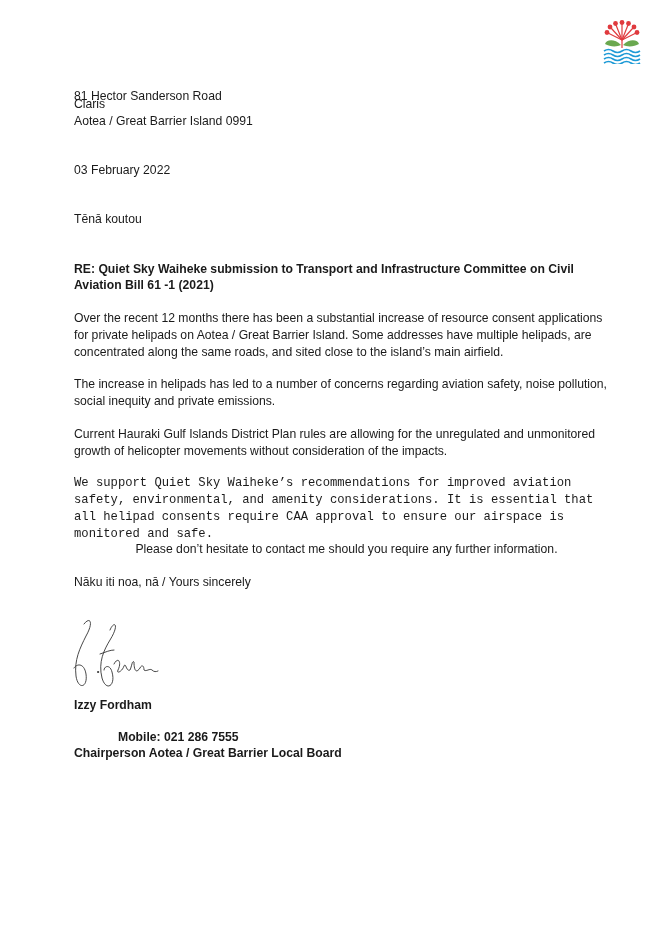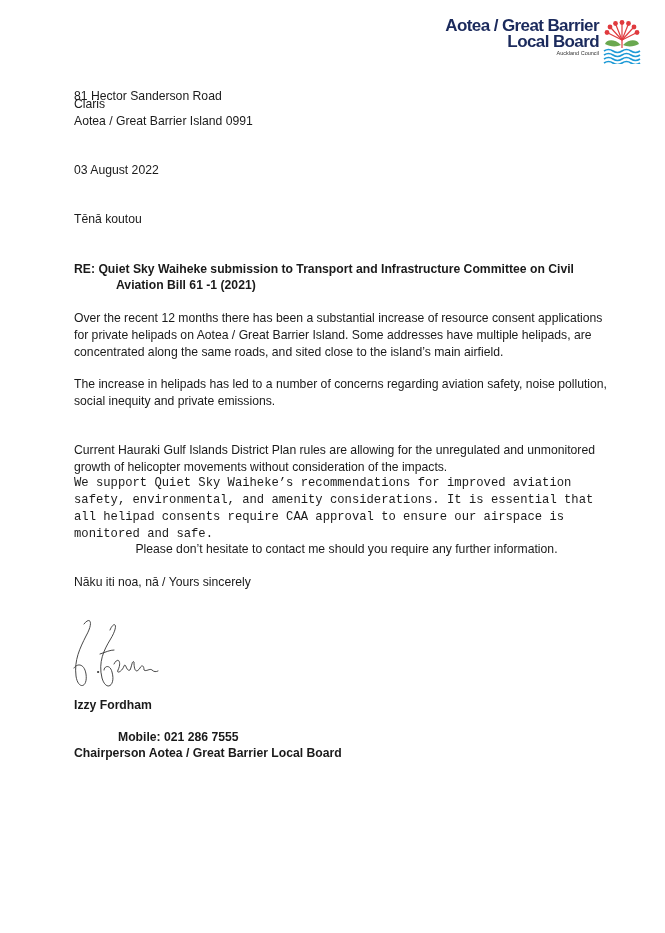--- a/index.html
+++ b/index.html
@@ -68,25 +68,20 @@
       left: 70px;
       top: 616px;
       width: 90px;
       height: 80px;
     }
   </style>
 </head>
 <body>
 
 <div class="logo">
-  <div class="logo-text">
-    <div class="logo-line1">Aotea / Great Barrier</div>
-    <div class="logo-line2">Local Board</div>
-    <div class="logo-sub">Auckland Council</div>
-  </div>
   <svg class="logo-mark" viewBox="0 0 40 46">
 
     <g stroke="#e03a3e" stroke-width="1.2" fill="none">
       <line x1="20" y1="22" x2="20" y2="6"></line>
       <line x1="20" y1="22" x2="14" y2="7"></line>
       <line x1="20" y1="22" x2="26" y2="7"></line>
       <line x1="20" y1="22" x2="9" y2="10"></line>
       <line x1="20" y1="22" x2="31" y2="10"></line>
       <line x1="20" y1="22" x2="6" y2="15"></line>
       <line x1="20" y1="22" x2="34" y2="15"></line>
@@ -111,30 +106,30 @@
       <path d="M2 41 q4.5 -3 9 0 t9 0 t9 0 t9 0"></path>
       <path d="M2 45 q4.5 -3 9 0 t9 0 t9 0 t9 0"></path>
     </g>
   </svg>
 </div>
 
 <div class="line" style="top:88px;">81 Hector Sanderson Road</div>
 <div class="line" style="top:96px;">Claris</div>
 <div class="line" style="top:113px;">Aotea / Great Barrier Island 0991</div>
 
-<div class="line" style="top:162px;">03 August 2022</div>
+<div class="line" style="top:162px;">03 February 2022</div>
 
 <div class="line" style="top:211px;">Tēnā koutou</div>
 
 <div class="line bold" style="top:261px;">RE: Quiet Sky Waiheke submission to Transport and Infrastructure Committee on Civil</div>
-<div class="line bold" style="top:277px;margin-left:42px;">Aviation Bill 61 -1 (2021)</div>
+<div class="line bold" style="top:277px;">Aviation Bill 61 -1 (2021)</div>
 
 <div class="para" style="top:310px;">Over the recent 12 months there has been a substantial increase of resource consent applications for private helipads on Aotea / Great Barrier Island. Some addresses have multiple helipads, are concentrated along the same roads, and sited close to the island’s main airfield.</div>
 <div class="para" style="top:376px;">The increase in helipads has led to a number of concerns regarding aviation safety, noise pollution, social inequity and private emissions.</div>
-<div class="para" style="top:442px;">Current Hauraki Gulf Islands District Plan rules are allowing for the unregulated and unmonitored growth of helicopter movements without consideration of the impacts.</div>
+<div class="para" style="top:426px;">Current Hauraki Gulf Islands District Plan rules are allowing for the unregulated and unmonitored growth of helicopter movements without consideration of the impacts.</div>
 <div class="para" style="top:475px;font-family:Liberation Mono, monospace;">We support Quiet Sky Waiheke’s recommendations for improved aviation safety, environmental, and amenity considerations. It is essential that all helipad consents require CAA approval to ensure our airspace is monitored and safe.</div>
 <div class="para" style="top:541px;text-align:center;">Please don’t hesitate to contact me should you require any further information.</div>
 
 <div class="line" style="top:574px;">Nāku iti noa, nā / Yours sincerely</div>
 
 <svg class="signature" viewBox="0 0 90 80">
   <g stroke="#333" stroke-width="0.9" fill="none" stroke-linecap="round">
     <path d="M14 8 C20 0, 24 6, 16 20 C10 32, 4 44, 6 60 C8 74, 18 72, 16 58 C14 46, 6 48, 4 52"></path>
     <path d="M40 14 C44 4, 50 8, 40 24 C34 34, 28 46, 32 62 C36 76, 46 70, 42 56 C40 48, 34 50, 34 54"></path>
     <path d="M30 38 C36 36, 40 34, 44 34"></path>

